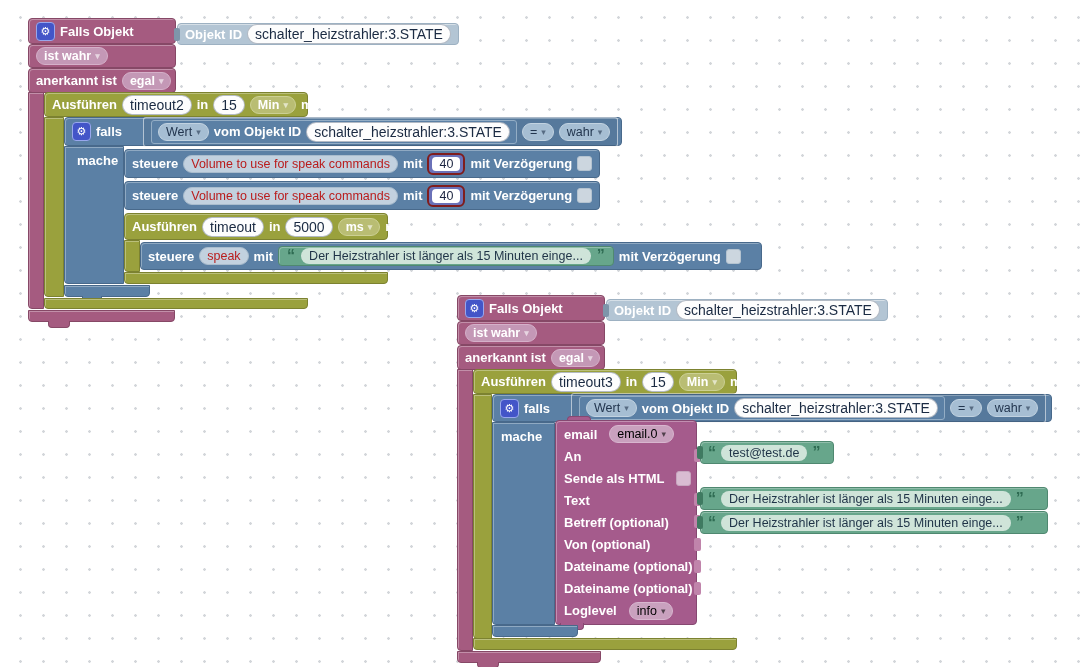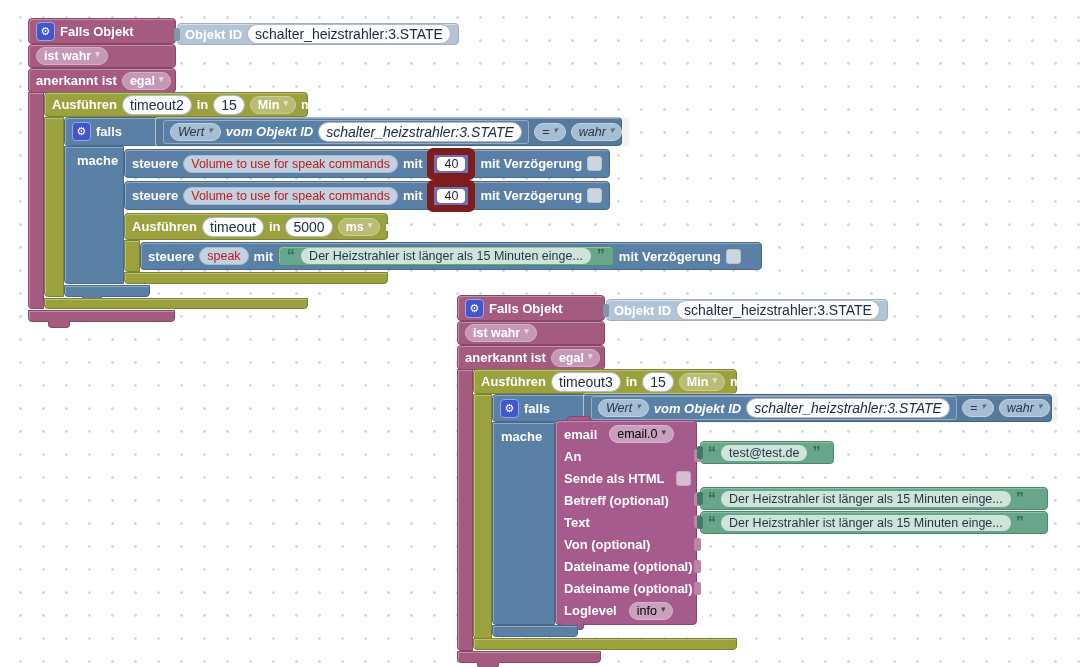--- a/index.html
+++ b/index.html
@@ -18,36 +18,36 @@
   .pe{background:#a55b8c;border:1px solid #864871;box-shadow:inset 1px 1px 0 rgba(255,255,255,.32);}
   .o {background:#9aa13d;border:1px solid #7c8230;box-shadow:inset 1px 1px 0 rgba(255,255,255,.32);}
   .b {background:#5b80a5;border:1px solid #48698b;box-shadow:inset 1px 1px 0 rgba(255,255,255,.32);}
   .teal{background:#67a68b;border:1px solid #4f8870;box-shadow:inset 1px 1px 0 rgba(255,255,255,.28);}
   .steel{background:#b3c5d4;border:1px solid #9db1c2;box-shadow:inset 1px 1px 0 rgba(255,255,255,.45);}
   
   .wfield{background:#fdfdfd;border:1px solid rgba(40,60,90,.35);border-radius:10px;
           padding:1px 7px;font-size:14px;color:#1a2a42;white-space:nowrap;}
   .bfield{background:#c2d1df;border:1px solid #a9bccd;border-radius:10px;
           padding:1px 7px;font-size:12.5px;color:#b91c1c;white-space:nowrap;}
-  .chip{display:inline-flex;gap:4px;border-radius:10px;
+  .chip{display:inline-flex;align-items:center;gap:4px;border-radius:10px;
         padding:1px 7px;font-size:12.5px;white-space:nowrap;}
   .chip .arr{font-size:9px;opacity:.6;}
   .pinkC {background:#c498b6;border:1px solid #d5b0c9;color:#fff;font-weight:600;}
   .pinkE {background:#c9a1be;border:1px solid #d8b6cf;color:#000000;}
   .blueC {background:#a6bed3;border:1px solid #c2d3e1;color:#22354e;}
   .oliveC{background:#b9bd73;border:1px solid #ccd094;color:#fff;font-weight:600;}
   .gear{width:17px;height:17px;flex:0 0 17px;border-radius:4px;background:#4355c8;
         border:1px solid #98a7ec;color:#fff;display:inline-flex;align-items:center;
         justify-content:center;font-size:11px;line-height:1;}
-  .socket{display:inline-flex;align-items:center;gap:5px;margin-left:28px;
+  .socket{display:inline-flex;align-items:center;gap:5px;margin-left:16px;
           border:1px solid rgba(255,255,255,.55);background:rgba(0,0,0,.05);
-          border-radius:3px;padding:2px 7px;font-style:italic;}
+          border-radius:3px;padding:2px 7px;}
   .subblk{display:inline-flex;align-items:center;gap:5px;background:#5b80a5;
           border:1px solid #93adc5;border-radius:3px;padding:1px 6px;}
-  .numblk{display:inline-flex;background:#6a71b8;border:7px solid #7f1d1d;
+  .numblk{display:inline-flex;background:#6a71b8;border:2px solid #7f1d1d;
           border-radius:6px;padding:2px 3px;}
   .numfield{background:#fff;border-radius:4px;padding:0 7px;font-size:12.5px;color:#1b2440;}
   .cb{width:13px;height:13px;border-radius:3px;background:#ccd6df;border:1px solid #b4c3d0;flex:0 0 13px;}
   .cbp{background:#d9bcd2;border-color:#c7a6bf;}
   .quoteblk{display:inline-flex;align-items:center;gap:6px;background:#67a68b;
             border:1px solid #4f8870;border-radius:4px;padding:1px 8px;
             box-shadow:inset 1px 1px 0 rgba(255,255,255,.28);}
   .q{color:#2e6b52;font-weight:900;font-size:16px;line-height:1;}
   .qfield{background:#cfe4d9;border-radius:10px;padding:1px 8px;font-size:12.5px;color:#1f3347;white-space:nowrap;}
   .ltab{position:absolute;left:-4px;top:4px;width:6px;height:13px;border-radius:2px;background:#7e95aa;}
@@ -254,25 +254,25 @@
     </div>
     <div class="erow">
       <span class="lbl">An</span>
       <i class="rnub"></i>
     </div>
     <div class="erow">
       <span class="lbl">Sende als HTML</span>
       <span class="cb cbp"></span>
     </div>
     <div class="erow">
+      <span class="lbl">Text</span>
+      <i class="rnub"></i>
+    </div>
+    <div class="erow">
       <span class="lbl">Betreff (optional)</span>
-      <i class="rnub"></i>
-    </div>
-    <div class="erow">
-      <span class="lbl">Text</span>
       <i class="rnub"></i>
     </div>
     <div class="erow">
       <span class="lbl">Von (optional)</span>
       <i class="rnub"></i>
     </div>
     <div class="erow">
       <span class="lbl">Dateiname (optional)</span>
       <i class="rnub"></i>
     </div>

